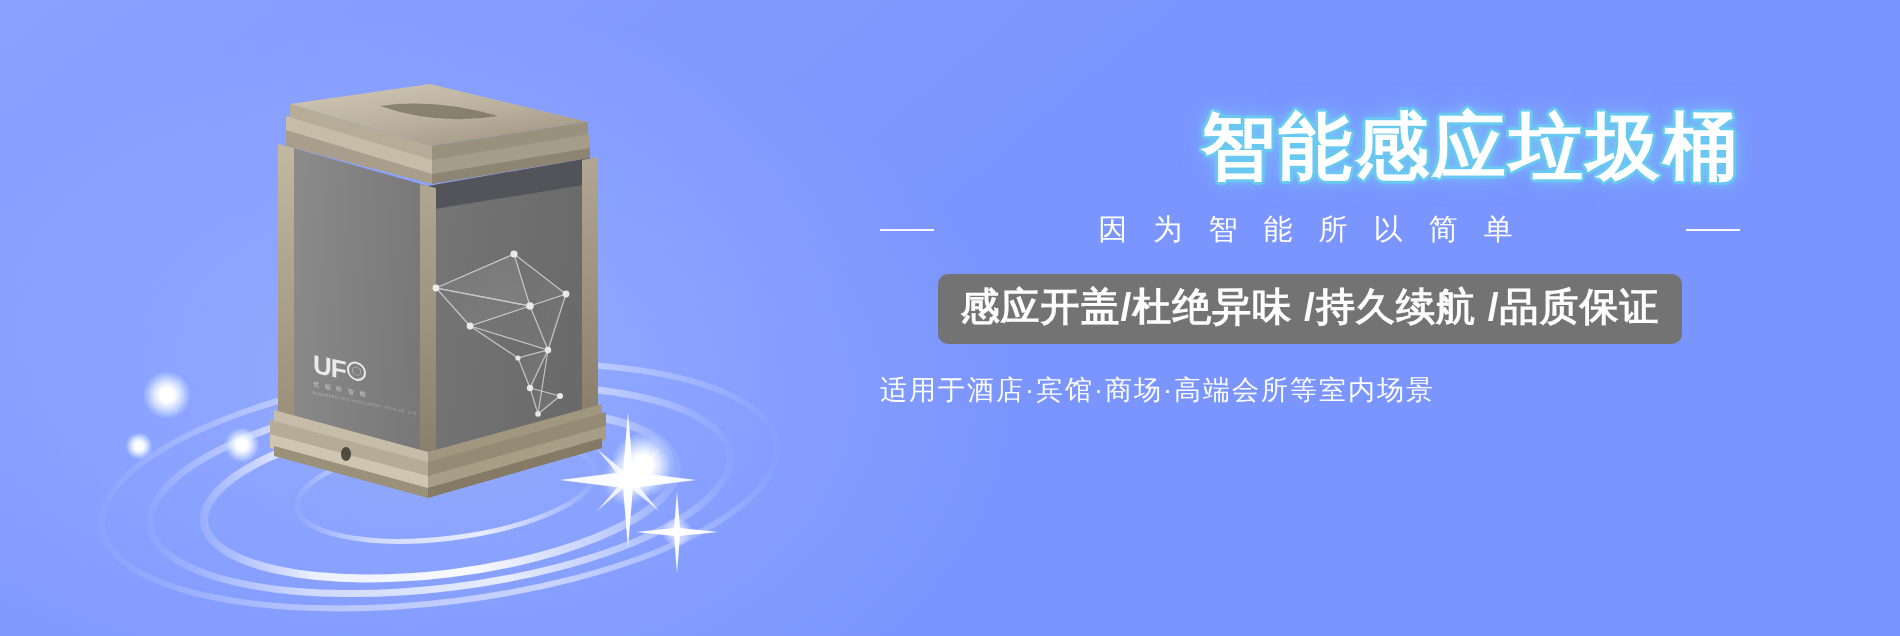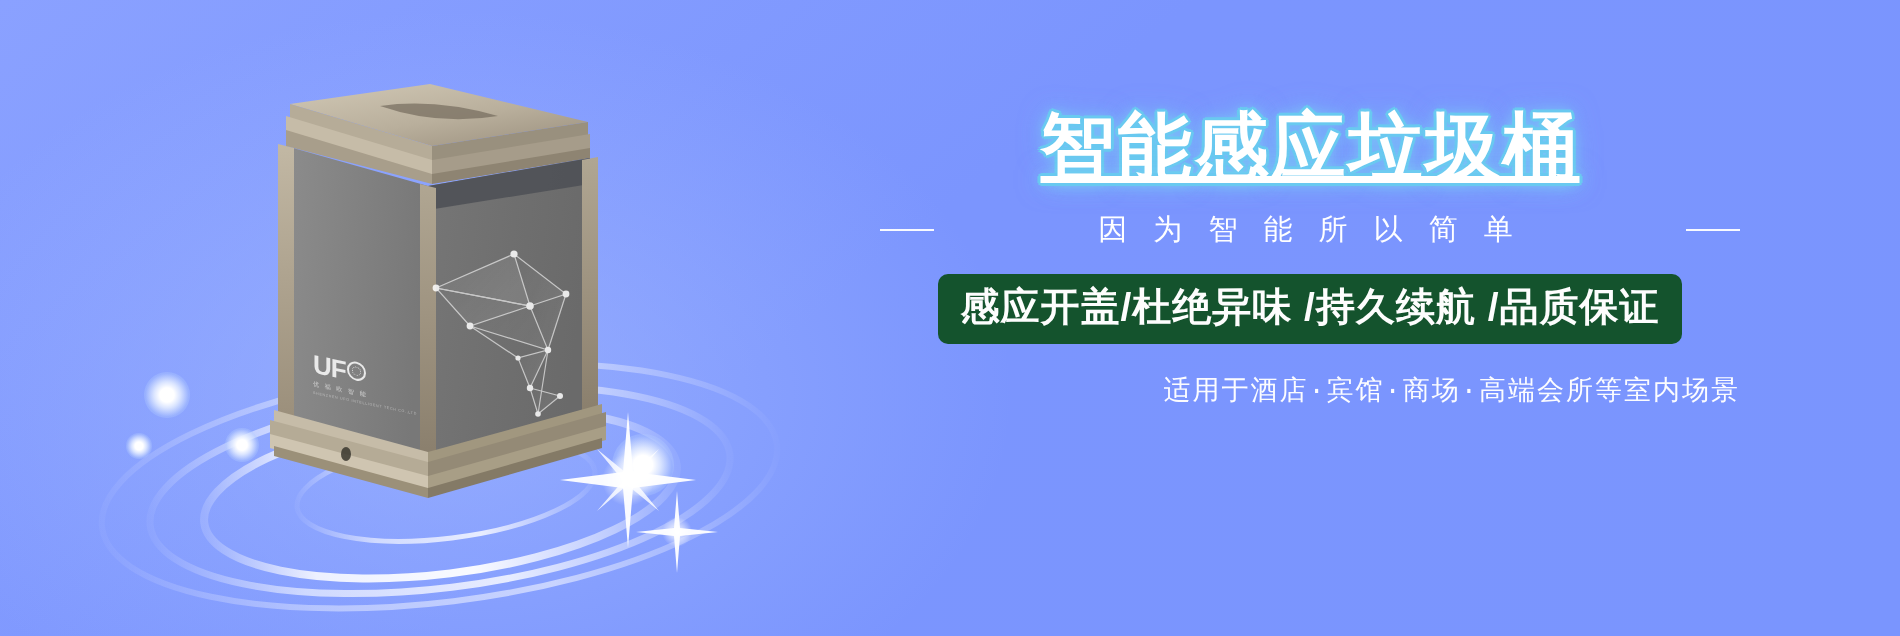--- a/index.html
+++ b/index.html
@@ -104,31 +104,30 @@
     position:absolute;
     left:880px; top:110px;
     width:860px;
   }
   .headline {
     font-size:74px;
     font-weight:700;
     color:#ffffff;
     letter-spacing:3px;
     line-height:1;
-    text-align:center;
+    text-align:right;
     white-space:nowrap;
     text-shadow:
        0 0 1px #69c9f0,
        2px 2px 0 #69c9f0, -2px -2px 0 #69c9f0,
        2px -2px 0 #69c9f0, -2px 2px 0 #69c9f0,
        3px 0 0 #69c9f0, -3px 0 0 #69c9f0,
        0 3px 0 #69c9f0, 0 -3px 0 #69c9f0,
        0 0 14px rgba(120,210,245,.95),
        0 0 26px rgba(120,210,245,.55);
-    text-decoration: underline;
   }
   .subline {
     margin-top:26px;
     display:flex;
     align-items:center;
     justify-content:space-between;
     gap:20px;
     color:#ffffff;
     font-size:29px;
     letter-spacing:9px;
@@ -136,40 +135,39 @@
   }
   .rule {
     display:block;
     width:54px; height:2px;
     background:#ffffff;
     opacity:.95;
     flex:none;
   }
   .pill {
     margin:24px auto 0;
-    background:#14532d;
+    background:#737373;
     border-radius:10px;
     padding:12px 22px 15px;
     width:max-content;
     color:#fdfdfd;
     font-size:39px;
     font-weight:700;
     letter-spacing:1px;
     white-space:nowrap;
     line-height:1.1;
   }
   .footnote {
     margin-top:28px;
-    text-align:right;
+    text-align:left;
     color:#ffffff;
     font-size:27px;
     letter-spacing:2px;
     white-space:nowrap;
     opacity:.98;
-    font-family:Liberation Mono, monospace;
   }
 </style>
 </head>
 <body>
 
 <div class="banner">
   <div class="bg-gradient"></div>
 
   <div class="stage">
 

